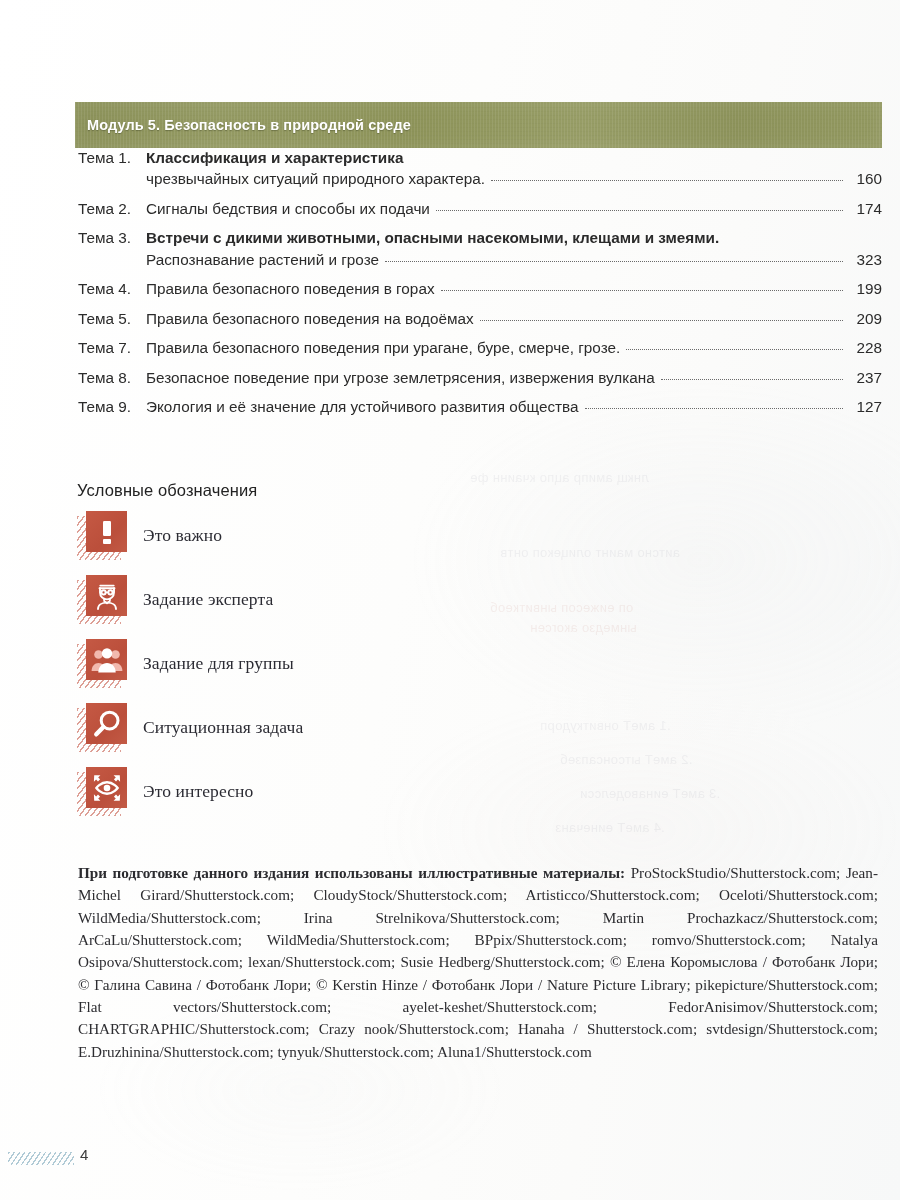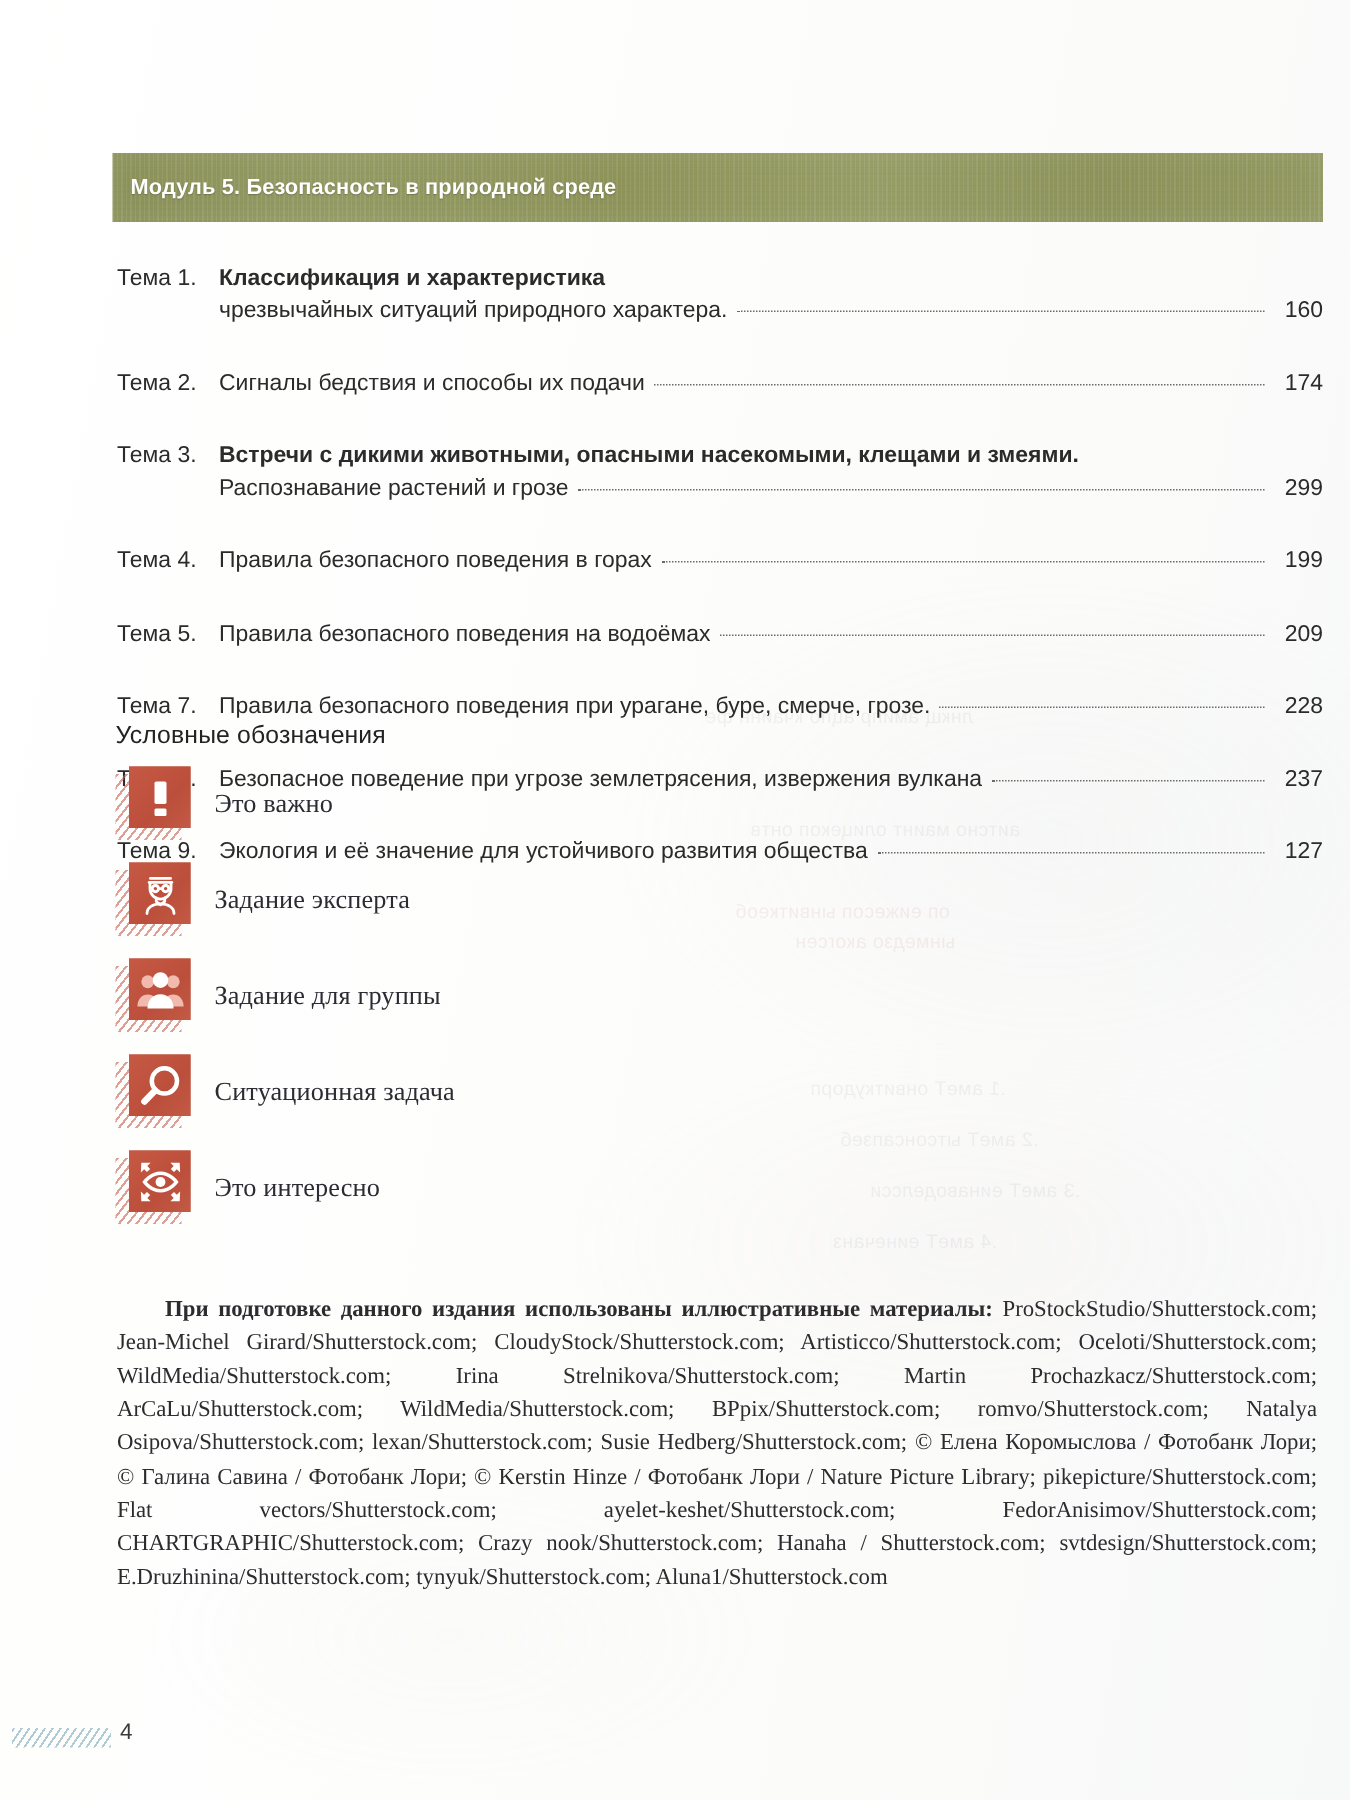--- a/index.html
+++ b/index.html
@@ -87,21 +87,20 @@
     top: 148px;
     width: 804px;
   }
   .toc-entry {
     display: flex;
     align-items: flex-start;
     margin-bottom: 9px;
     font-size: 15.3px;
     color: #2b2b2b;
     line-height: 1.34;
-    margin-top: 28px;
   }
   .toc-label {
     flex: 0 0 auto;
     width: 68px;
     white-space: nowrap;
   }
   .toc-body {
     flex: 1 1 auto;
     min-width: 0;
   }
@@ -195,21 +194,21 @@
     left: 78px;
     top: 862px;
     width: 800px;
     font-family: "Liberation Serif", serif;
     font-size: 15.2px;
     line-height: 1.47;
     color: #2c2c30;
     text-align: justify;
     text-justify: inter-word;
   }
-  .credits b { font-weight: bold; margin-left: 32px; }
+  .credits b { font-weight: bold; }
   .credits .lead { display: inline; }
 
   
   .footer-hatch {
     position: absolute;
     left: 8px;
     top: 1152px;
     width: 66px;
     height: 13px;
     background-image: repeating-linear-gradient(
@@ -271,21 +270,21 @@
       </div>
     </div>
 
     <div class="toc-entry">
       <div class="toc-label">Тема 3.</div>
       <div class="toc-body">
         <div class="toc-firstline">Встречи с дикими животными, опасными насекомыми, клещами и змеями.</div>
         <div class="toc-line">
           <span class="txt">Распознавание растений и грозе</span>
           <span class="toc-dots"></span>
-          <span class="toc-page">299</span>
+          <span class="toc-page">323</span>
         </div>
       </div>
     </div>
 
     <div class="toc-entry">
       <div class="toc-label">Тема 4.</div>
       <div class="toc-body">
         <div class="toc-line">
           <span class="txt">Правила безопасного поведения в горах</span>
           <span class="toc-dots"></span>

